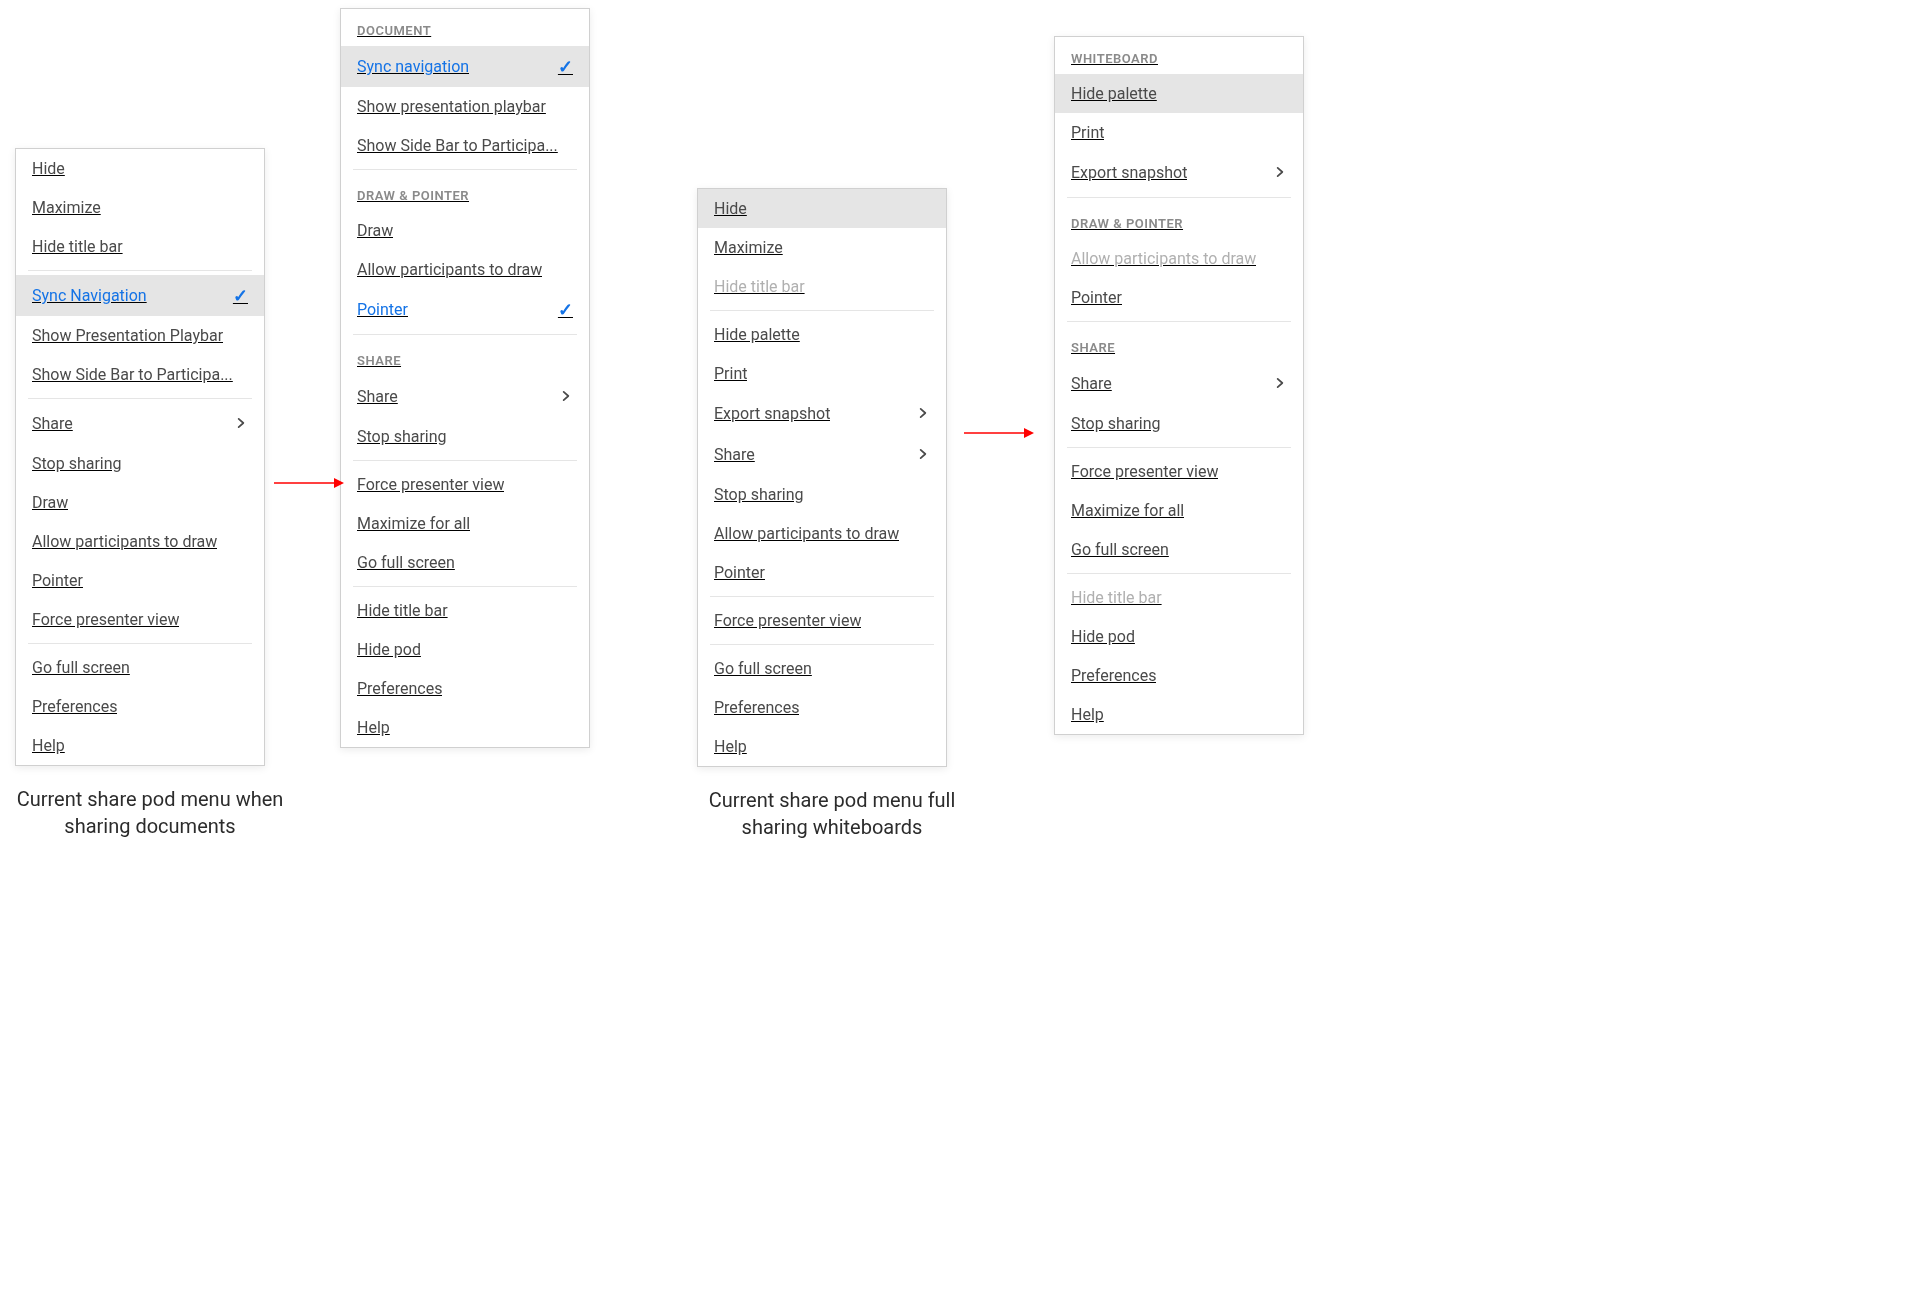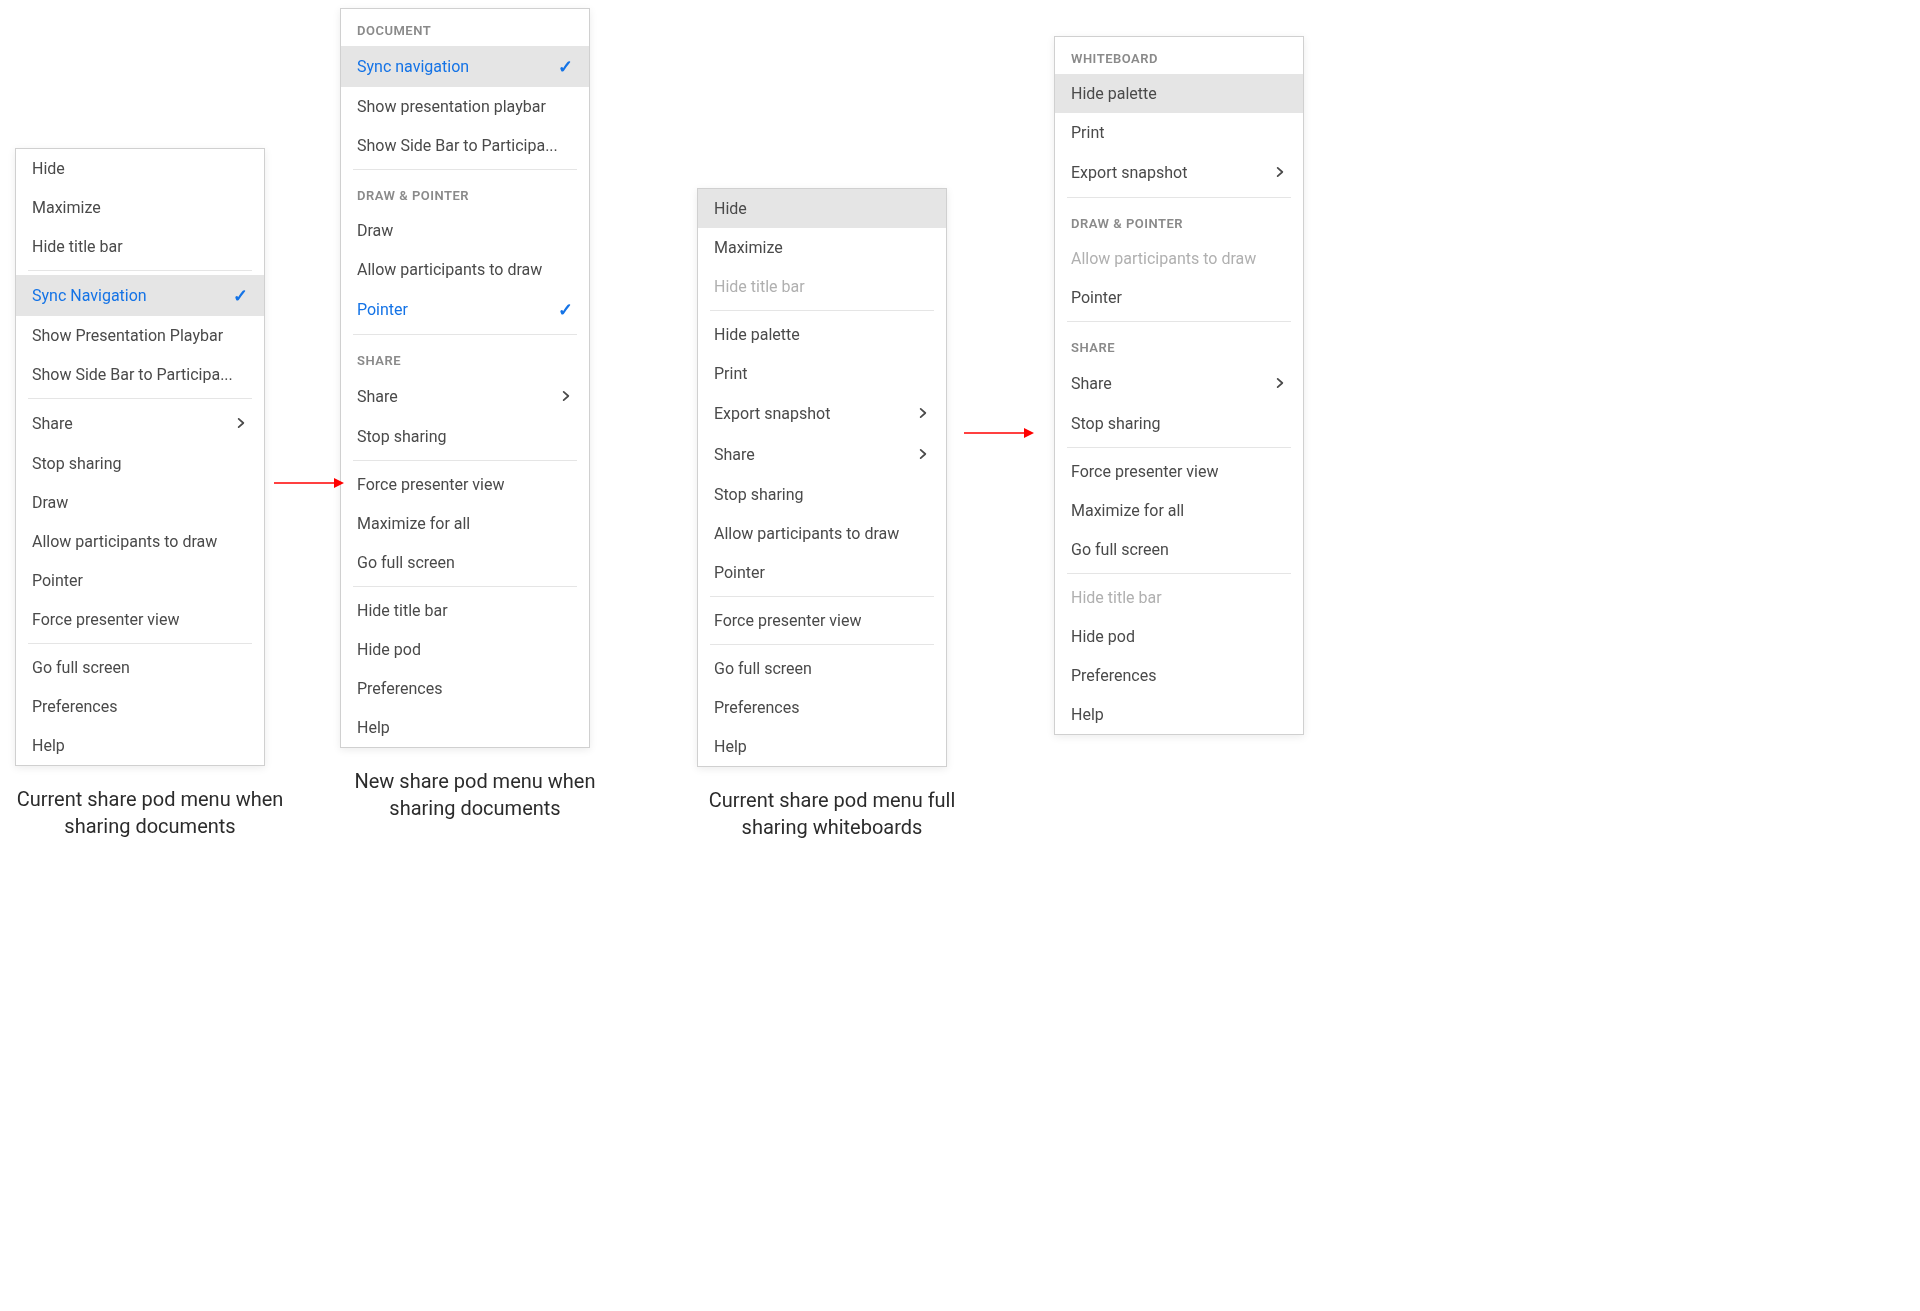--- a/index.html
+++ b/index.html
@@ -15,20 +15,21 @@
       position: relative;
     }
     .menu-container {
       position: absolute;
     }
     .menu {
       background: #ffffff;
       border: 1px solid #d0d0d0;
       box-shadow: 0 2px 8px rgba(0,0,0,0.08);
       width: 250px;
+      text-decoration: underline;
     }
     .menu-header {
       text-transform: uppercase;
       font-size: 13px;
       font-weight: 600;
       letter-spacing: 0.5px;
       color: #8a8a8a;
       padding: 14px 16px 8px 16px;
     }
     .menu-item {
@@ -208,21 +209,20 @@
         <div class="menu-item">
           <span class="label">Hide pod</span>
         </div>
         <div class="menu-item">
           <span class="label">Preferences</span>
         </div>
         <div class="menu-item">
           <span class="label">Help</span>
         </div>
       </div>
-      <div class="caption">New share pod menu when sharing documents</div>
     </div>
     <div class="menu-container" style="left: 697px; top: 188px;">
       <div class="menu">
         <div class="menu-item highlighted">
           <span class="label">Hide</span>
         </div>
         <div class="menu-item">
           <span class="label">Maximize</span>
         </div>
         <div class="menu-item disabled">

